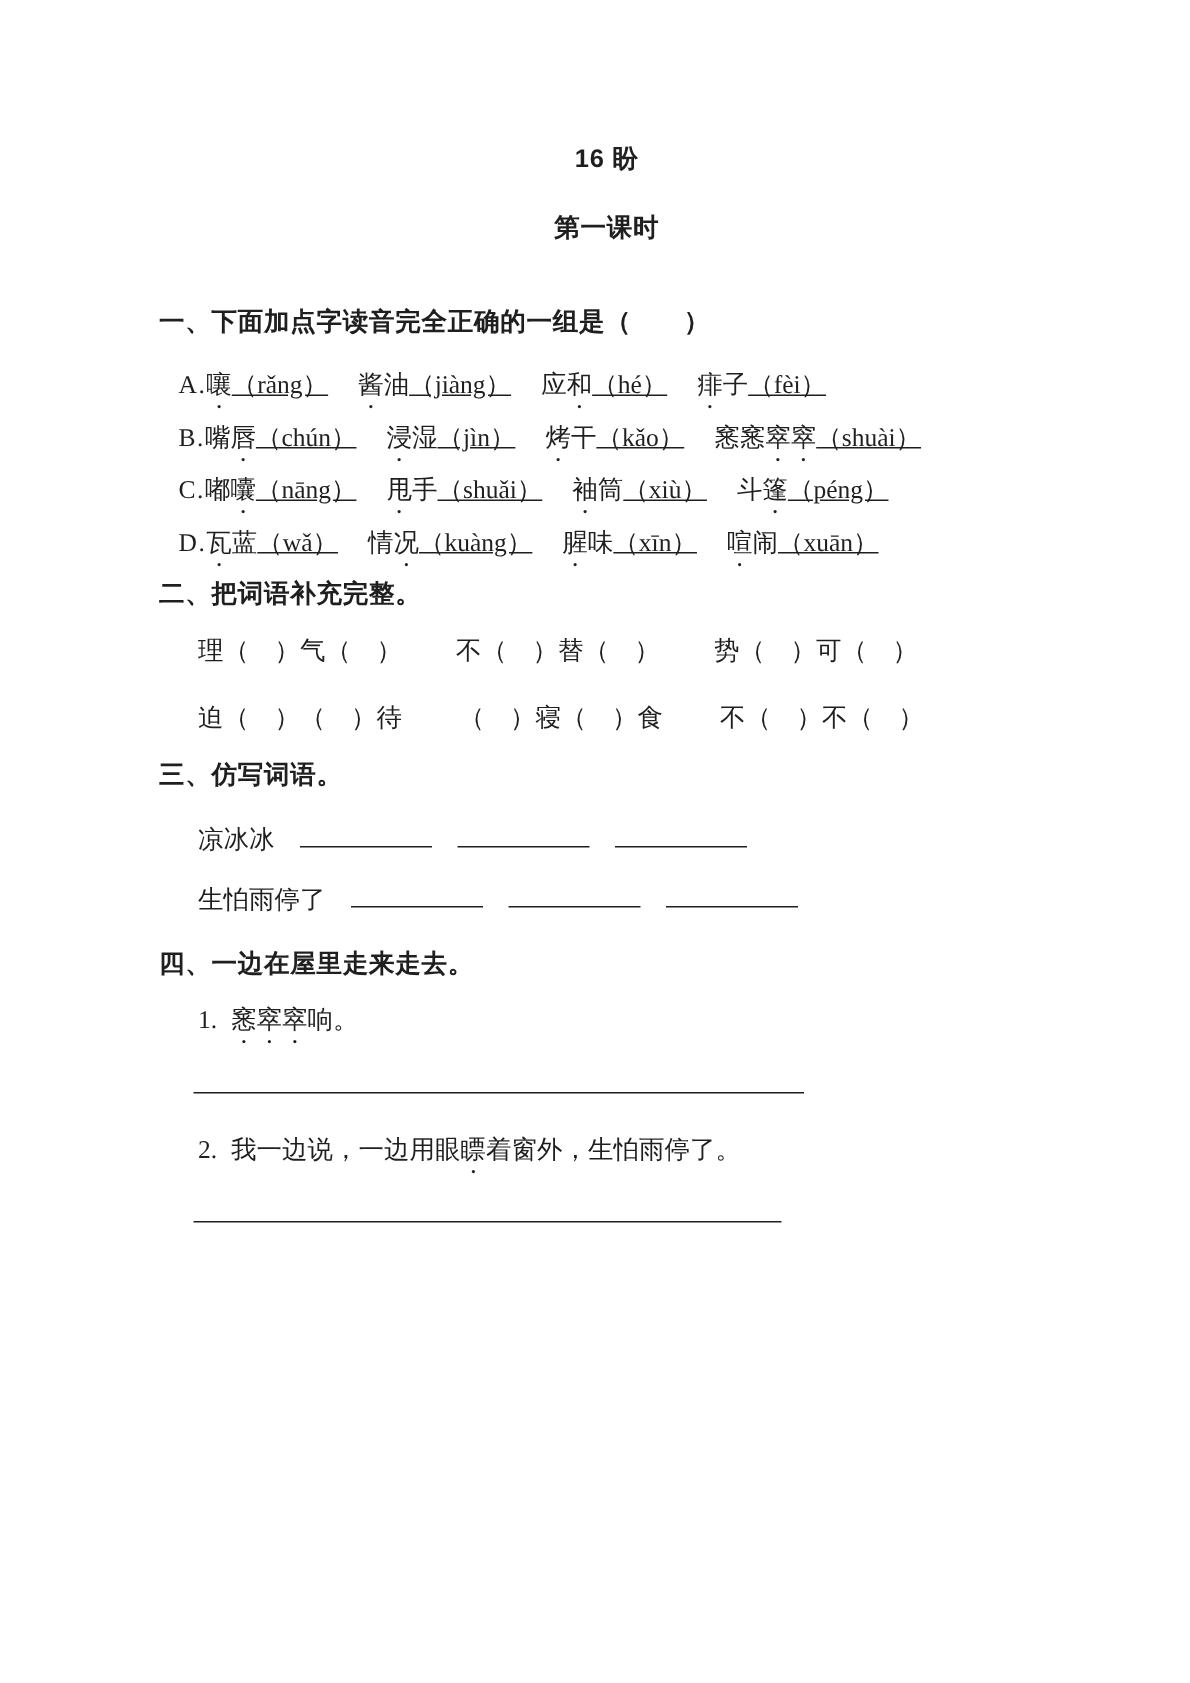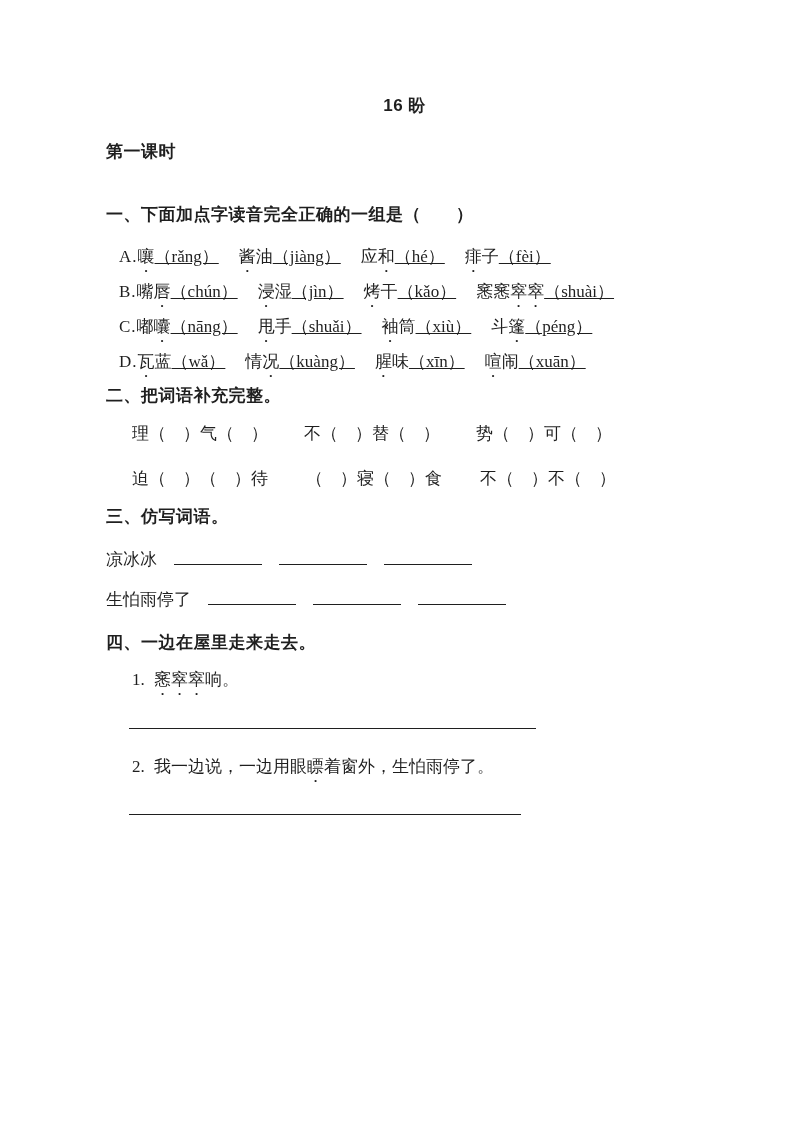--- a/index.html
+++ b/index.html
@@ -16,42 +16,42 @@
     overflow: hidden;
   }
   .heading {
     font-family: "Liberation Sans", "DejaVu Sans", sans-serif;
     font-weight: 700;
     font-size: 17px;
     line-height: 20px;
     letter-spacing: 0.5px;
   }
   .doc-title { text-align: center; }
-  .doc-subtitle { margin-top: 26px; }
+  .doc-subtitle { text-align: center; margin-top: 26px; }
   .sec1-heading { margin-top: 43px; }
 
   .options { margin-top: 14px; margin-left: 13px; }
   .option { line-height: 35px; white-space: nowrap; }
   .option .opt-label { letter-spacing: 1px; }
   .phrase { margin-right: 20px; }
   .pinyin { letter-spacing: 0px; text-decoration: underline; }
 
   .sec2-heading { margin-top: 7px; }
   .fill-row {
     display: flex;
     margin-left: 26px;
     line-height: 25px;
     gap: 38px;
     white-space: nowrap;
   }
   .fill-row-1 { margin-top: 15px; gap: 36px; }
   .fill-row-2 { margin-top: 20px; }
 
   .sec3-heading { margin-top: 16px; }
-  .word-row { line-height: 24px; white-space: nowrap; }
+  .word-row { margin-left: 26px; line-height: 24px; white-space: nowrap; }
   .word-row-1 { margin-top: 21px; }
   .word-row-2 { margin-top: 16px; }
   .blank {
     display: inline-block;
     width: 88px;
     height: 14px;
     margin-left: 17px;
     border-bottom: 1.6px solid #1f1f1f;
   }
 

